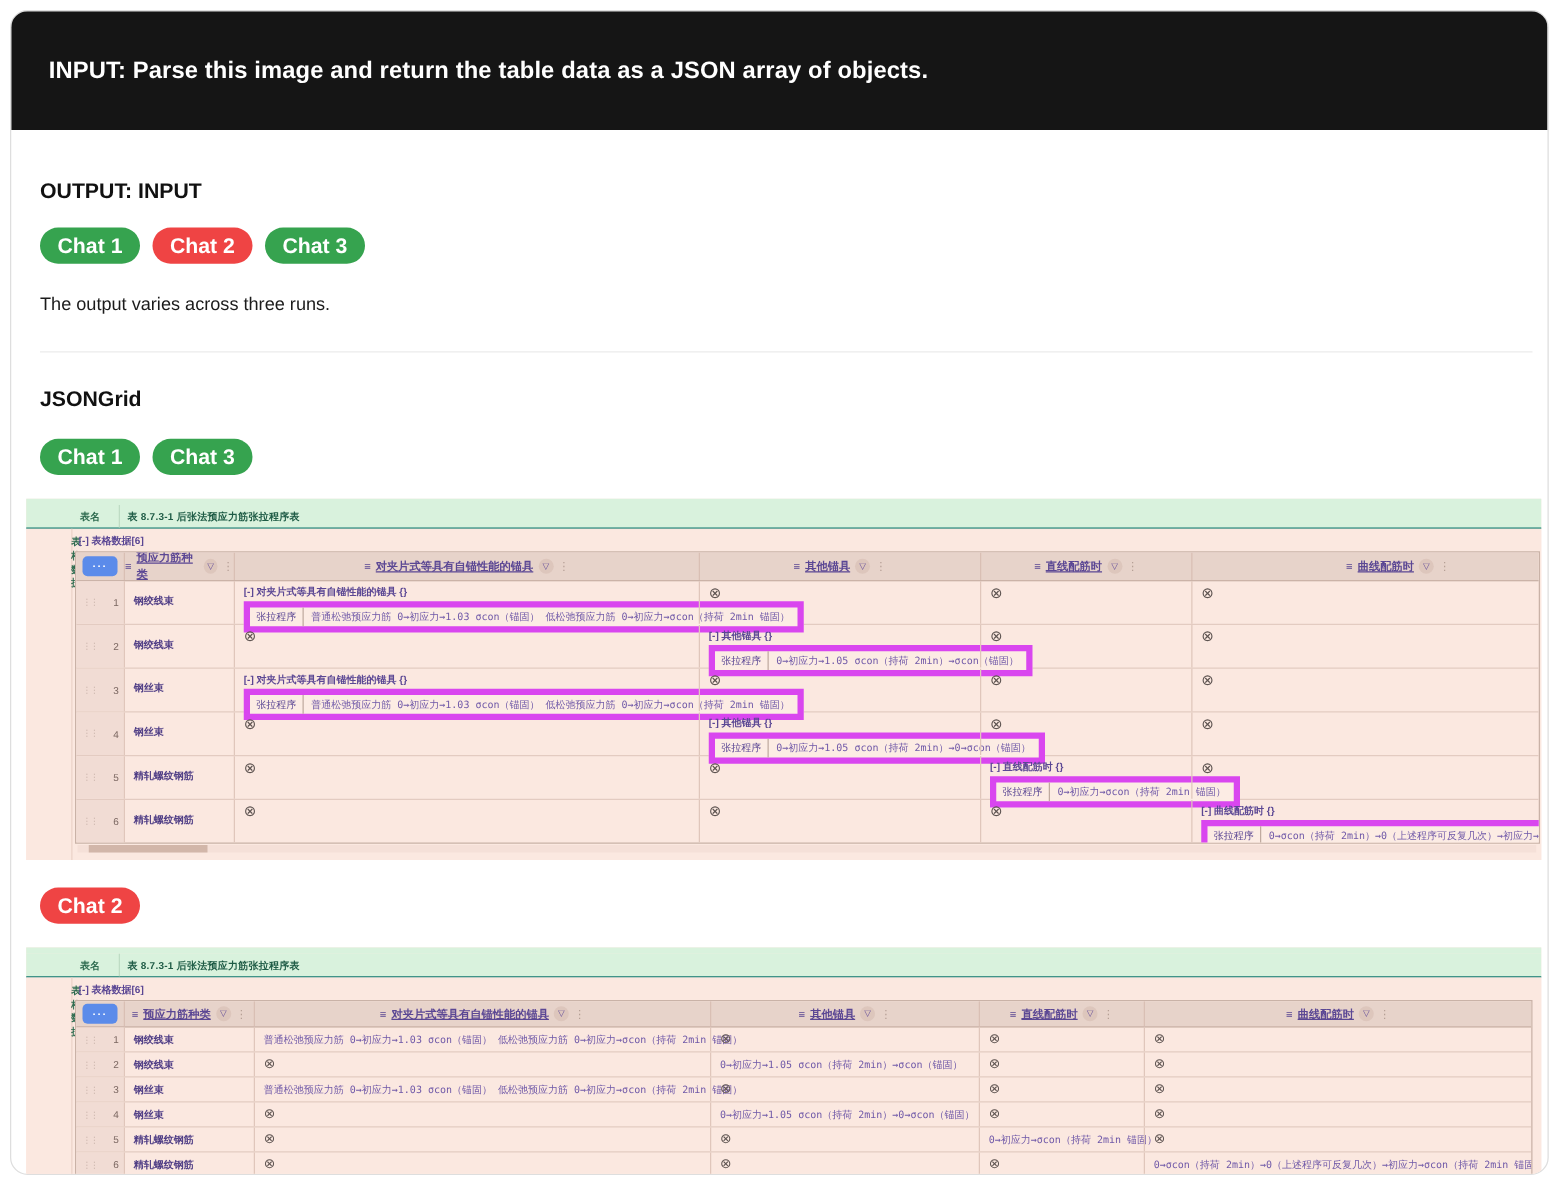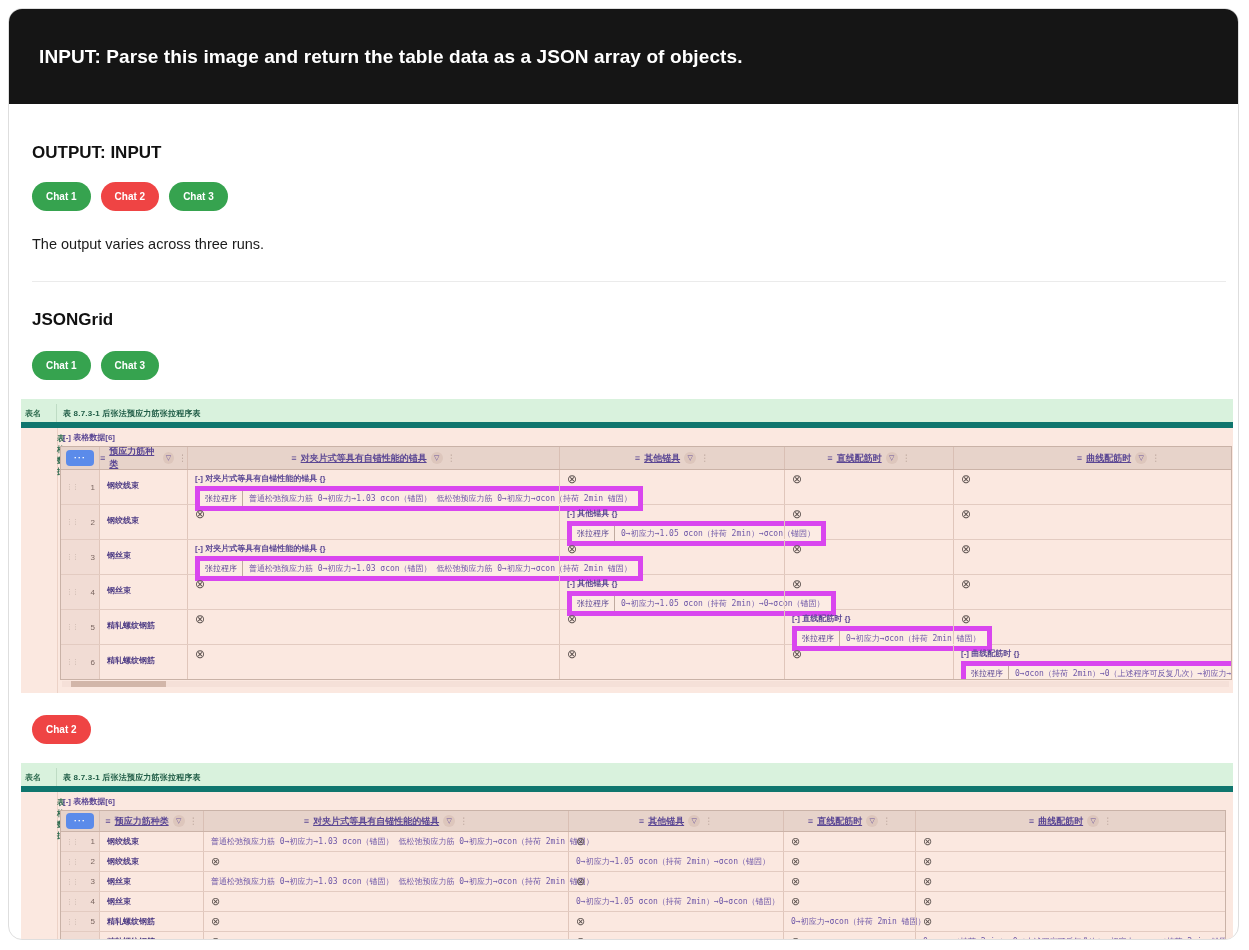--- a/index.html
+++ b/index.html
@@ -18,32 +18,32 @@
       linear-gradient(to right,transparent 0 16px,#dcdcdc 16px 17px,transparent 17px 36px,#dcdcdc 36px 37px,transparent 37px);}
   .brand{display:flex;align-items:center;gap:16px;}
   .model{color:#fff;font-size:22px;font-weight:500;}
   
   .content{padding:0 0 0 23px;}
   h2{font-size:17px;font-weight:bold;color:#111;margin:0;}
   .h-output{padding-top:39px;}
   .h-grid{margin-top:28px;}
   .badges{display:flex;gap:10px;margin-top:19px;}
   .badge{height:29px;line-height:29px;padding:0 14px;border-radius:15px;color:#fff;
-    font-size:10px;font-weight:bold;display:inline-block;}
+    font-size:17px;font-weight:bold;display:inline-block;}
   .badge.green{background:#36a34f;}
   .badge.blue{background:#ef4444;}
   .note{font-size:14.5px;color:#1b1b1b;margin:25px 0 0 0;}
   .divider{border:none;border-top:1px solid #ebebeb;width:1194px;margin:29px 0 0 0;}
   .badges.second{margin-top:21px;}
   .badges.chat2row{margin-top:22px;}
   
   .gridbox{width:1212px;margin-left:-11px;margin-top:19px;background:#fbe8e0;font-size:8px;}
   .g-topstrip{height:5px;background:#d9f2dd;}
   .g-row{display:flex;}
-  .g-row.namerow{background:#d9f2dd;height:18px;align-items:center;border-bottom:6px solid #0f766e;}
+  .g-row.namerow{background:#d9f2dd;height:18px;align-items:center;border-bottom:1px solid #0f766e;padding-left:39px;}
   .g-label{width:36px;flex:0 0 36px;padding-left:4px;box-sizing:border-box;color:#2e6b4f;font-weight:bold;}
   .namerow .g-label{border-right:1px solid #bedcc4;height:100%;display:flex;align-items:center;}
   .g-namevalue{padding-left:6px;color:#1f5c46;font-weight:600;letter-spacing:.2px;}
   .g-datarow{background:#fbe8e0;align-items:stretch;}
   .g-datarow .g-label{border-right:1px solid #ecd2c7;padding-top:5px;padding-left:36px;}
   .g-databody{flex:1;min-width:0;padding:4px 0 0 2px;}
   .g-exp{color:#5b4794;font-weight:bold;height:14px;padding-left:3px;}
   .tblwrap{overflow:hidden;border:1px solid #c9b2a7;background:#fbe8e0;}
   .g1 .tblwrap{width:1170px;}
   .g2 .tblwrap{width:1166px;box-sizing:border-box;}

